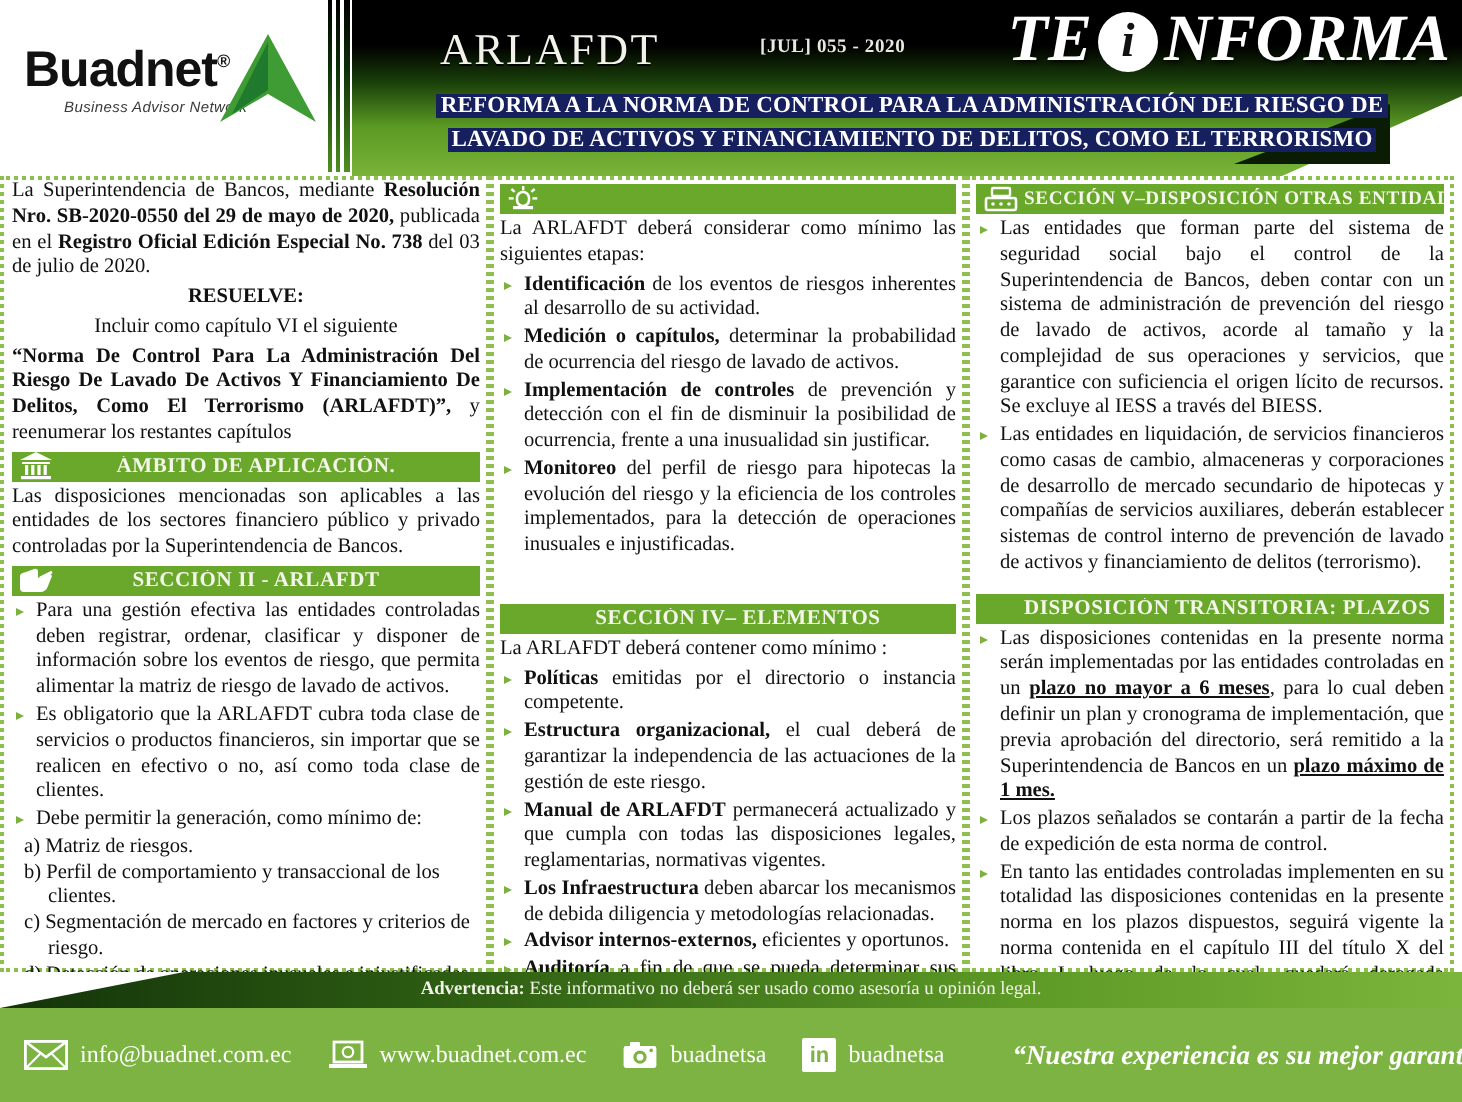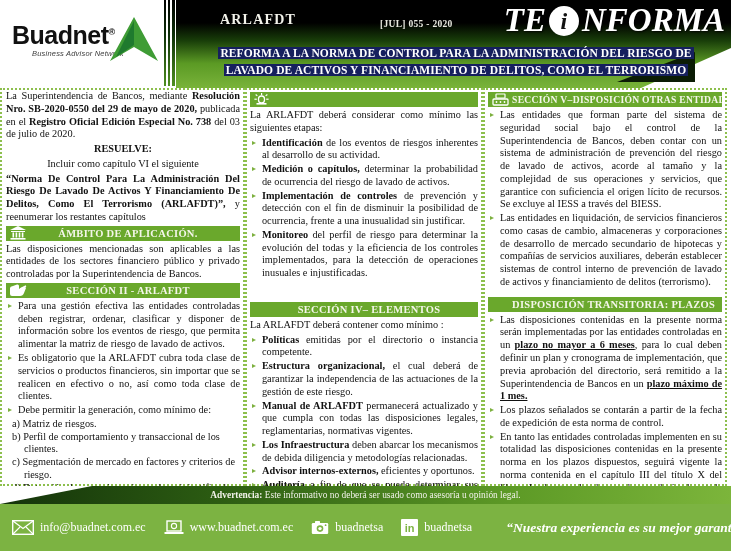--- a/index.html
+++ b/index.html
@@ -45,21 +45,21 @@
     background:#ffffff;
     clip-path:polygon(100% 0,100% 100%,0 100%);
   }
   .banner-dark-wedge{
     position:absolute;right:36px;bottom:6px;width:78px;height:30px;
     background:#0b1c05;
     clip-path:polygon(100% 0,100% 100%,0 100%);
   }
   .arlafdt{
     position:absolute;left:44px;top:12px;
-    font-family:"Liberation Serif", serif;font-weight:bold;font-size:14px;
+    font-family:"Liberation Serif", serif;font-weight:normal;font-size:22px;
     color:#f2f2ea;letter-spacing:1.2px;
     text-shadow:0 1px 0 #000;
   }
   .issue{
     position:absolute;left:204px;top:19px;
     font-family:"Liberation Serif", serif;font-weight:bold;font-size:9.5px;
     color:#e9e9e0;letter-spacing:0.3px;
   }
   .teinforma{
     position:absolute;right:6px;top:2px;
@@ -298,21 +298,21 @@
           </svg>
         </span>
       </div>
 
       <p class="body">La ARLAFDT deberá considerar como mínimo las siguientes etapas:</p>
 
       <ul class="bl">
         <li><span class="b">Identificación</span><span> de los eventos de riesgos inherentes al desarrollo de su actividad.</span></li>
         <li><span class="b">Medición o capítulos,</span><span> determinar la probabilidad de ocurrencia del riesgo de  lavado de activos.</span></li>
         <li><span class="b">Implementación de controles</span><span> de prevención y detección con el fin de disminuir la posibilidad de ocurrencia, frente a una inusualidad sin justificar.</span></li>
-        <li><span class="b">Monitoreo</span><span> del perfil de riesgo para determinar la evolución del todas y la eficiencia de los controles implementados, para la detección de operaciones inusuales e injustificadas.</span></li>
+        <li><span class="b">Monitoreo</span><span> del perfil de riesgo para hipotecas la evolución del riesgo y la eficiencia de los controles implementados, para la detección de operaciones inusuales e injustificadas.</span></li>
       </ul>
 
       <div class="secbar" style="margin-top:22px;">
         <span class="sb-icon"></span>
         <span class="sb-title">SECCIÓN IV– ELEMENTOS</span>
       </div>
 
       <p class="body">La ARLAFDT deberá contener como mínimo :</p>
 
       <ul class="bl">

